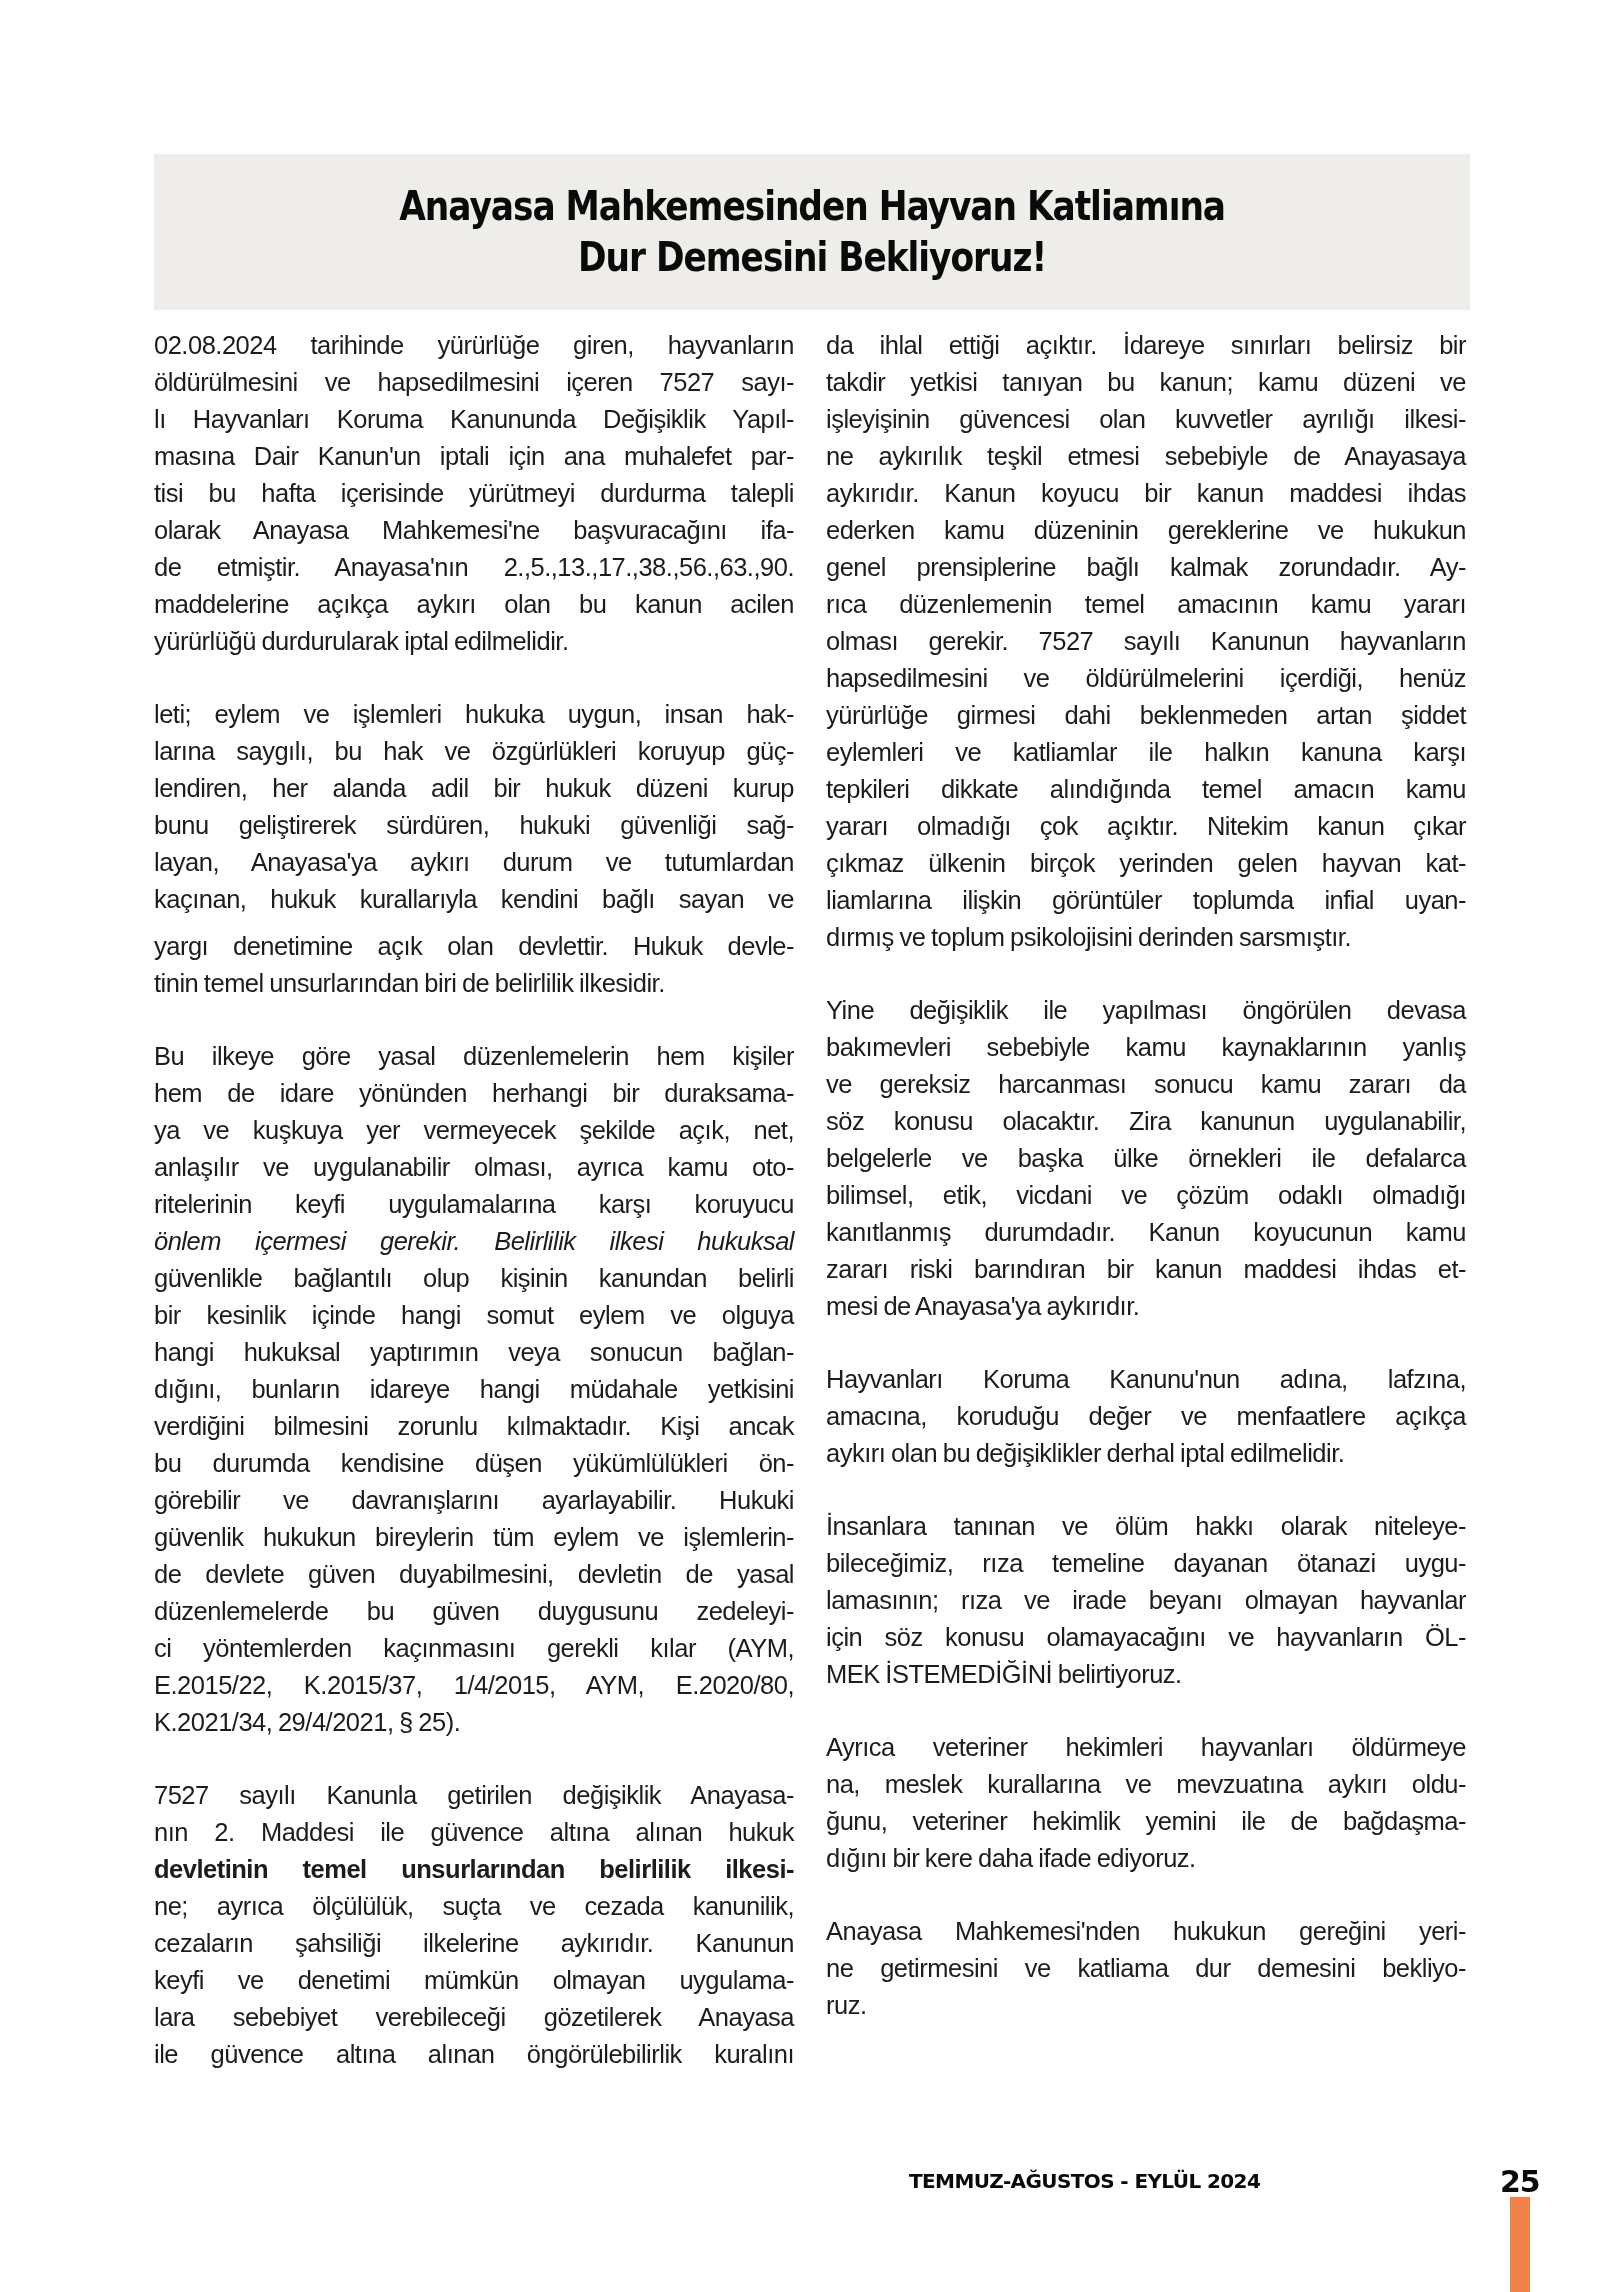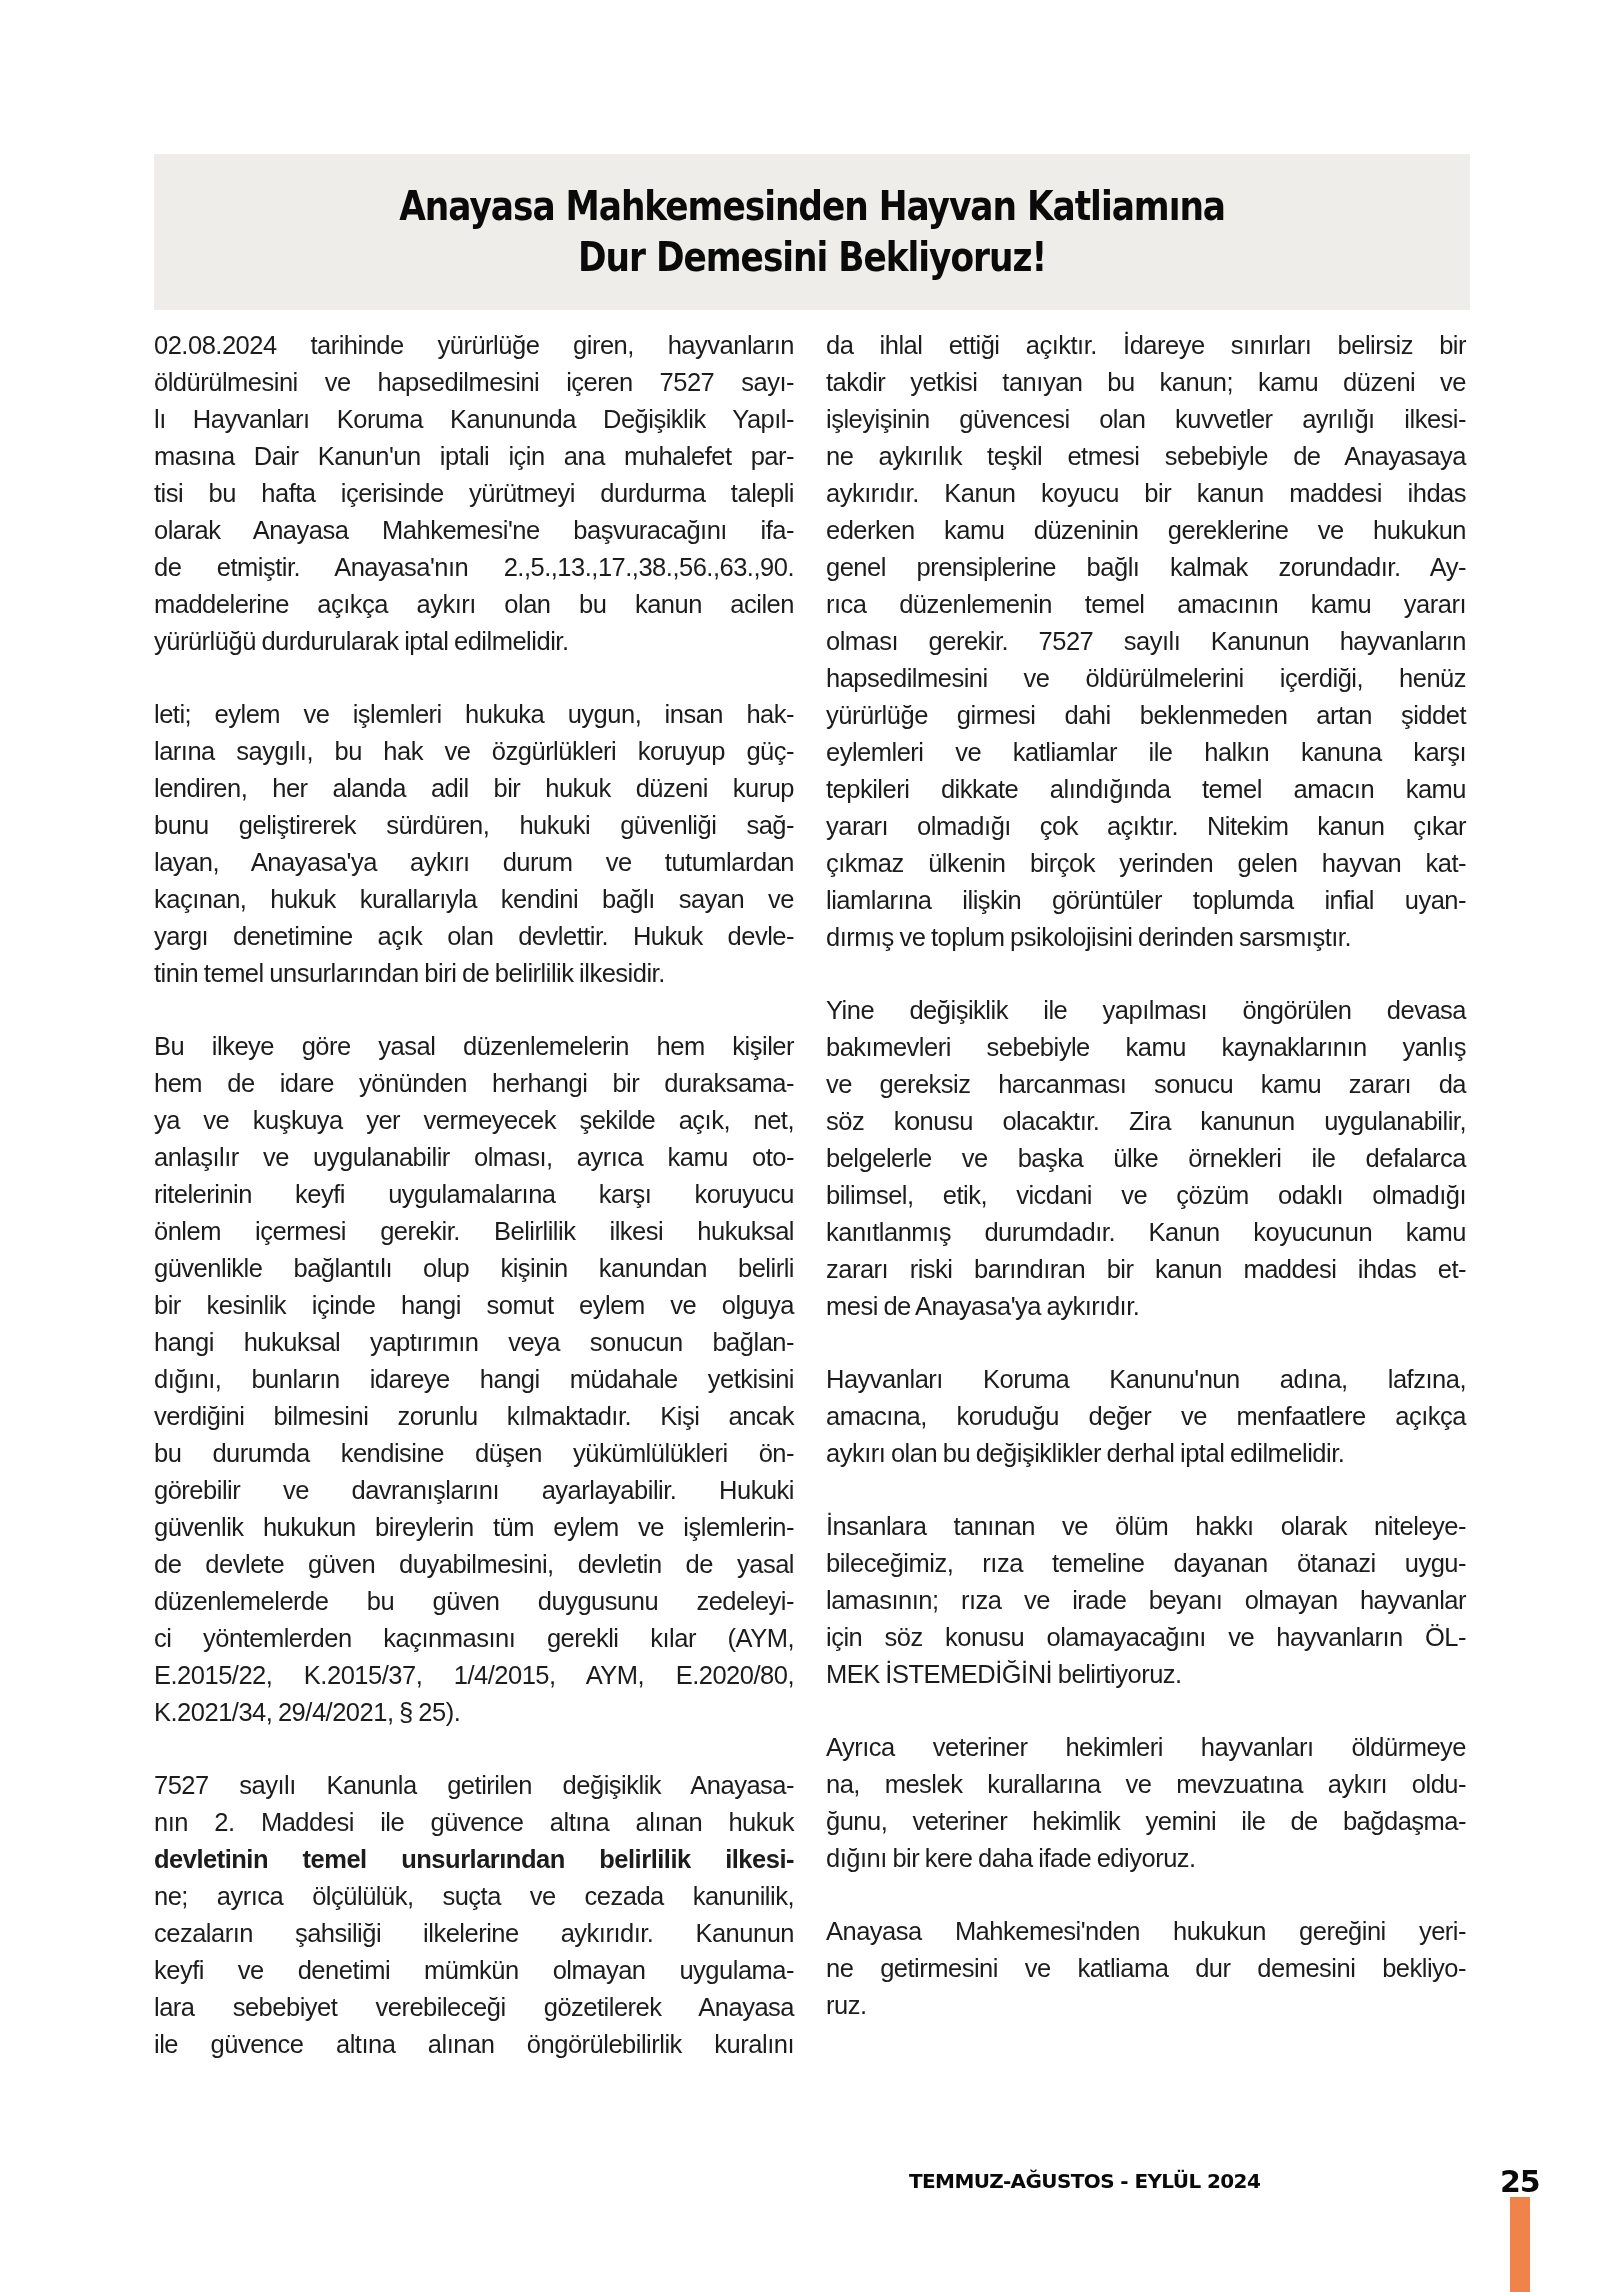--- a/index.html
+++ b/index.html
@@ -115,30 +115,30 @@
       <span class="line" style="display: block; width: 640px;">maddelerine açıkça aykırı olan bu kanun acilen</span>
       <span class="line last" style="display: block;">yürürlüğü durdurularak iptal edilmelidir.</span>
     </div>
     <div class="para">
       <span class="line" style="display: block; width: 640px;">leti; eylem ve işlemleri hukuka uygun, insan hak-</span>
       <span class="line" style="display: block; width: 640px;">larına saygılı, bu hak ve özgürlükleri koruyup güç-</span>
       <span class="line" style="display: block; width: 640px;">lendiren, her alanda adil bir hukuk düzeni kurup</span>
       <span class="line" style="display: block; width: 640px;">bunu geliştirerek sürdüren, hukuki güvenliği sağ-</span>
       <span class="line" style="display: block; width: 640px;">layan, Anayasa'ya aykırı durum ve tutumlardan</span>
       <span class="line" style="display: block; width: 640px;">kaçınan, hukuk kurallarıyla kendini bağlı sayan ve</span>
-      <span class="line" style="display: block; width: 640px;">yargı denetimine açık olan devlettir. Hukuk devle-</span>
+      <span class="line" style="display: block; width: 640px; margin-top: 10px;">yargı denetimine açık olan devlettir. Hukuk devle-</span>
       <span class="line last" style="display: block;">tinin temel unsurlarından biri de belirlilik ilkesidir.</span>
     </div>
     <div class="para">
       <span class="line" style="display: block; width: 640px;">Bu ilkeye göre yasal düzenlemelerin hem kişiler</span>
       <span class="line" style="display: block; width: 640px;">hem de idare yönünden herhangi bir duraksama-</span>
       <span class="line" style="display: block; width: 640px;">ya ve kuşkuya yer vermeyecek şekilde açık, net,</span>
       <span class="line" style="display: block; width: 640px;">anlaşılır ve uygulanabilir olması, ayrıca kamu oto-</span>
       <span class="line" style="display: block; width: 640px;">ritelerinin keyfi uygulamalarına karşı koruyucu</span>
-      <span class="line" style="display: block; width: 640px;">önlem içermesi gerekir. Belirlilik ilkesi hukuksal</span>
+      <span class="line" style="display: block; width: 640px; font-style: italic;">önlem içermesi gerekir. Belirlilik ilkesi hukuksal</span>
       <span class="line" style="display: block; width: 640px;">güvenlikle bağlantılı olup kişinin kanundan belirli</span>
       <span class="line" style="display: block; width: 640px;">bir kesinlik içinde hangi somut eylem ve olguya</span>
       <span class="line" style="display: block; width: 640px;">hangi hukuksal yaptırımın veya sonucun bağlan-</span>
       <span class="line" style="display: block; width: 640px;">dığını, bunların idareye hangi müdahale yetkisini</span>
       <span class="line" style="display: block; width: 640px;">verdiğini bilmesini zorunlu kılmaktadır. Kişi ancak</span>
       <span class="line" style="display: block; width: 640px;">bu durumda kendisine düşen yükümlülükleri ön-</span>
       <span class="line" style="display: block; width: 640px;">görebilir ve davranışlarını ayarlayabilir. Hukuki</span>
       <span class="line" style="display: block; width: 640px;">güvenlik hukukun bireylerin tüm eylem ve işlemlerin-</span>
       <span class="line" style="display: block; width: 640px;">de devlete güven duyabilmesini, devletin de yasal</span>
       <span class="line" style="display: block; width: 640px;">düzenlemelerde bu güven duygusunu zedeleyi-</span>

